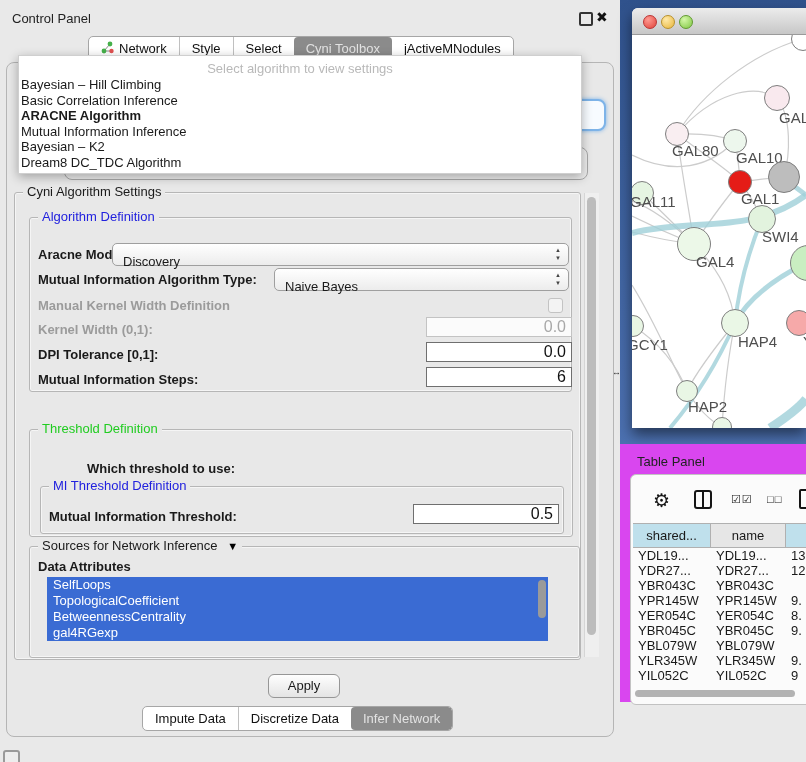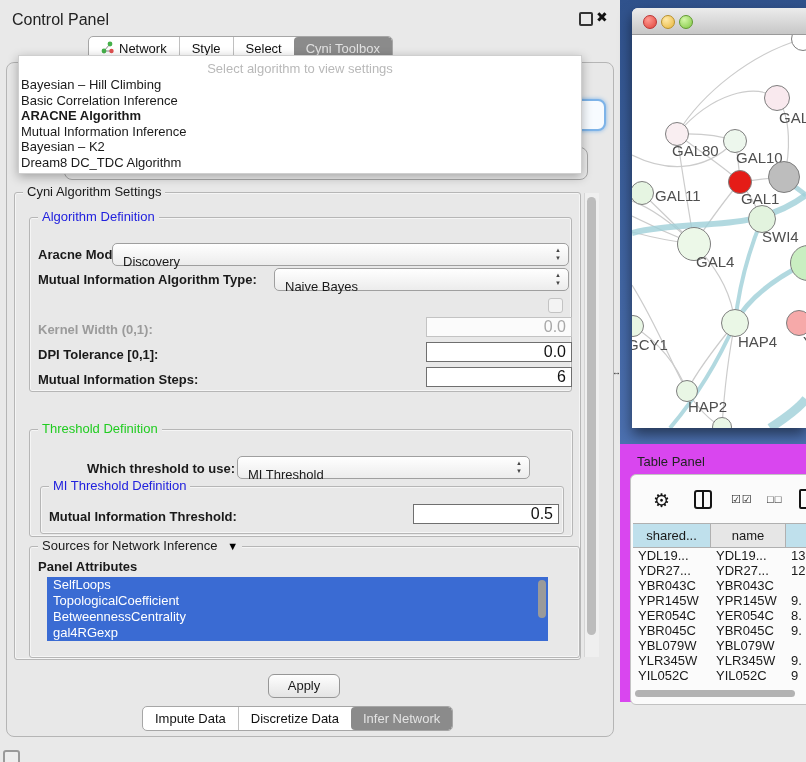--- a/index.html
+++ b/index.html
@@ -1,20 +1,20 @@
 <!DOCTYPE html>
 <html><head>
 <meta charset="utf-8">
 <style>
   html,body{margin:0;padding:0;}
   .stage{position:relative;width:806px;height:762px;background:#e9e9e9;overflow:hidden;
          font-family:"Liberation Sans","DejaVu Sans",sans-serif;color:#1a1a1a;}
   
   .cp-header{position:absolute;left:0;top:0;width:620px;height:30px;}
-  .cp-title{position:absolute;left:12px;top:11px;font-size:16px;color:#222;}
+  .cp-title{position:absolute;left:12px;top:11px;font-size:13px;color:#222;}
   .float-ic{position:absolute;left:579px;top:12px;width:10px;height:10px;border:2px solid #333;border-radius:2px;}
   .close-ic{position:absolute;left:596px;top:9px;font-size:14px;font-weight:bold;color:#111;}
   
   .tabbar{position:absolute;display:flex;align-items:stretch;background:#fff;border:1px solid #a6a6a6;
           border-radius:5px;height:23px;font-size:13px;overflow:hidden;}
   .tabbar .tab{display:flex;align-items:center;padding:0 12px;white-space:nowrap;color:#111;cursor:default;}
   .tabbar .tab + .tab{border-left:1px solid #c0c0c0;}
   .tabbar .tab.sel{background:#8b8b8b;color:#e3e3e3;border-left:none;border-radius:4px;}
   .tabbar .tab.sel + .tab{border-left:none;}
   #topTabs{left:88px;top:36px;}
@@ -137,20 +137,23 @@
       </div>
       <div class="tab">
         <span>Style</span>
       </div>
       <div class="tab">
         <span>Select</span>
       </div>
       <div class="tab sel">
         <span>Cyni Toolbox</span>
       </div>
+      <div class="tab">
+        <span>jActiveMNodules</span>
+      </div>
     </div>
 
   <div class="cp-outer"></div>
 
   <div class="bg-combo-frag"></div>
   <div class="bg-combo">
     <span>gal-filtered.sif default node</span>
   </div>
 
   <div class="popup">
@@ -176,55 +179,52 @@
         <span class="val">Discovery</span>
         <span class="arrows">▲<br>▼</span>
       </div>
 
       <div class="row-label" style="left:8px;top:54px;">Mutual Information Algorithm Type:</div>
       <div class="combo" style="left:244px;top:50px;width:293px;">
         <span class="val">Naive Bayes</span>
         <span class="arrows">▲<br>▼</span>
       </div>
 
+      <div class="row-label dis" style="left:8px;top:80px;">Manual Kernel Width Definition</div>
       <div class="cb" style="left:518px;top:80px;"></div>
 
       <div class="row-label dis" style="left:8px;top:104px;">Kernel Width (0,1):</div>
       <input class="tf dis" style="left: 396px; top: 99px;" value="0.0">
 
       <div class="row-label" style="left:8px;top:129px;">DPI Tolerance [0,1]:</div>
       <input class="tf" style="left: 396px; top: 124px;" value="0.0">
 
       <div class="row-label" style="left:8px;top:154px;">Mutual Information Steps:</div>
       <input class="tf" style="left: 396px; top: 149px;" value="6">
     </div>
 
     <div class="hub-row">
       <span>Hub/Transcription Factor Definition</span><span class="tri-right">▶</span>
     </div>
 
     <div class="fs fs-thresh">
       <span class="legend">Threshold Definition</span>
 
       <div class="row-label" style="left:57px;top:31px;">Which threshold to use:</div>
-      <div class="combo" style="left:207px;top:26px;width:291px;">
-        <span class="val">MI Threshold</span>
-        <span class="arrows">▲<br>▼</span>
-      </div>
 
       <div class="fs fs-midef">
         <span class="legend">MI Threshold Definition</span>
         <div class="row-label" style="left:8px;top:22px;">Mutual Information Threshold:</div>
         <input class="tf" style="left: 372px; top: 17px;" value="0.5">
       </div>
     </div>
 
     <div class="fs fs-sources">
       <span class="legend"><span>Sources for Network Inference</span> <span class="tri-down">▼</span></span>
-      <div class="attr-title">Panel Attributes</div>
+      <div class="attr-title">Data Attributes</div>
       <div class="attr-list" id="sourcesList">
           <div class="li">SelfLoops</div>
           <div class="li">TopologicalCoefficient</div>
           <div class="li">BetweennessCentrality</div>
           <div class="li">gal4RGexp</div>
         </div>
       <div class="list-scroll"></div>
     </div>
 
   </div>
@@ -296,21 +296,21 @@
         <div class="node" style="left: 132px; top: 50px; width: 26px; height: 26px; background: rgb(249, 233, 238);"></div>
         <div class="node-label" style="left: 147px; top: 74px;">GAL</div>
         <div class="node" style="left: 33px; top: 87px; width: 24px; height: 24px; background: rgb(249, 238, 241);"></div>
         <div class="node-label" style="left: 40px; top: 107px;">GAL80</div>
         <div class="node" style="left: 91px; top: 94px; width: 24px; height: 24px; background: rgb(237, 247, 237);"></div>
         <div class="node-label" style="left: 104px; top: 114px;">GAL10</div>
         <div class="node" style="left: 96px; top: 135px; width: 24px; height: 24px; background: rgb(229, 28, 23);"></div>
         <div class="node-label" style="left: 109px; top: 155px;">GAL1</div>
         <div class="node" style="left: 136px; top: 126px; width: 32px; height: 32px; background: rgb(189, 189, 189);"></div>
         <div class="node" style="left: -2px; top: 146px; width: 24px; height: 24px; background: rgb(230, 245, 226);"></div>
-        <div class="node-label" style="left: -2px; top: 152px; margin-left: 25px;">GAL11</div>
+        <div class="node-label" style="left: -2px; top: 158px;">GAL11</div>
         <div class="node" style="left: 116px; top: 170px; width: 28px; height: 28px; background: rgb(226, 243, 222);"></div>
         <div class="node-label" style="left: 130px; top: 193px;">SWI4</div>
         <div class="node" style="left: 45px; top: 192px; width: 34px; height: 34px; background: rgb(236, 248, 232);"></div>
         <div class="node-label" style="left: 64px; top: 218px;">GAL4</div>
         <div class="node" style="left: 158px; top: 210px; width: 36px; height: 36px; background: rgb(201, 238, 193);"></div>
         <div class="node" style="left: -10px; top: 280px; width: 22px; height: 22px; background: rgb(232, 246, 228);"></div>
         <div class="node-label" style="left: -5px; top: 301px;">GCY1</div>
         <div class="node" style="left: 89px; top: 274px; width: 28px; height: 28px; background: rgb(234, 247, 230);"></div>
         <div class="node-label" style="left: 106px; top: 298px;">HAP4</div>
         <div class="node" style="left: 154px; top: 275px; width: 26px; height: 26px; background: rgb(246, 169, 169);"></div>

